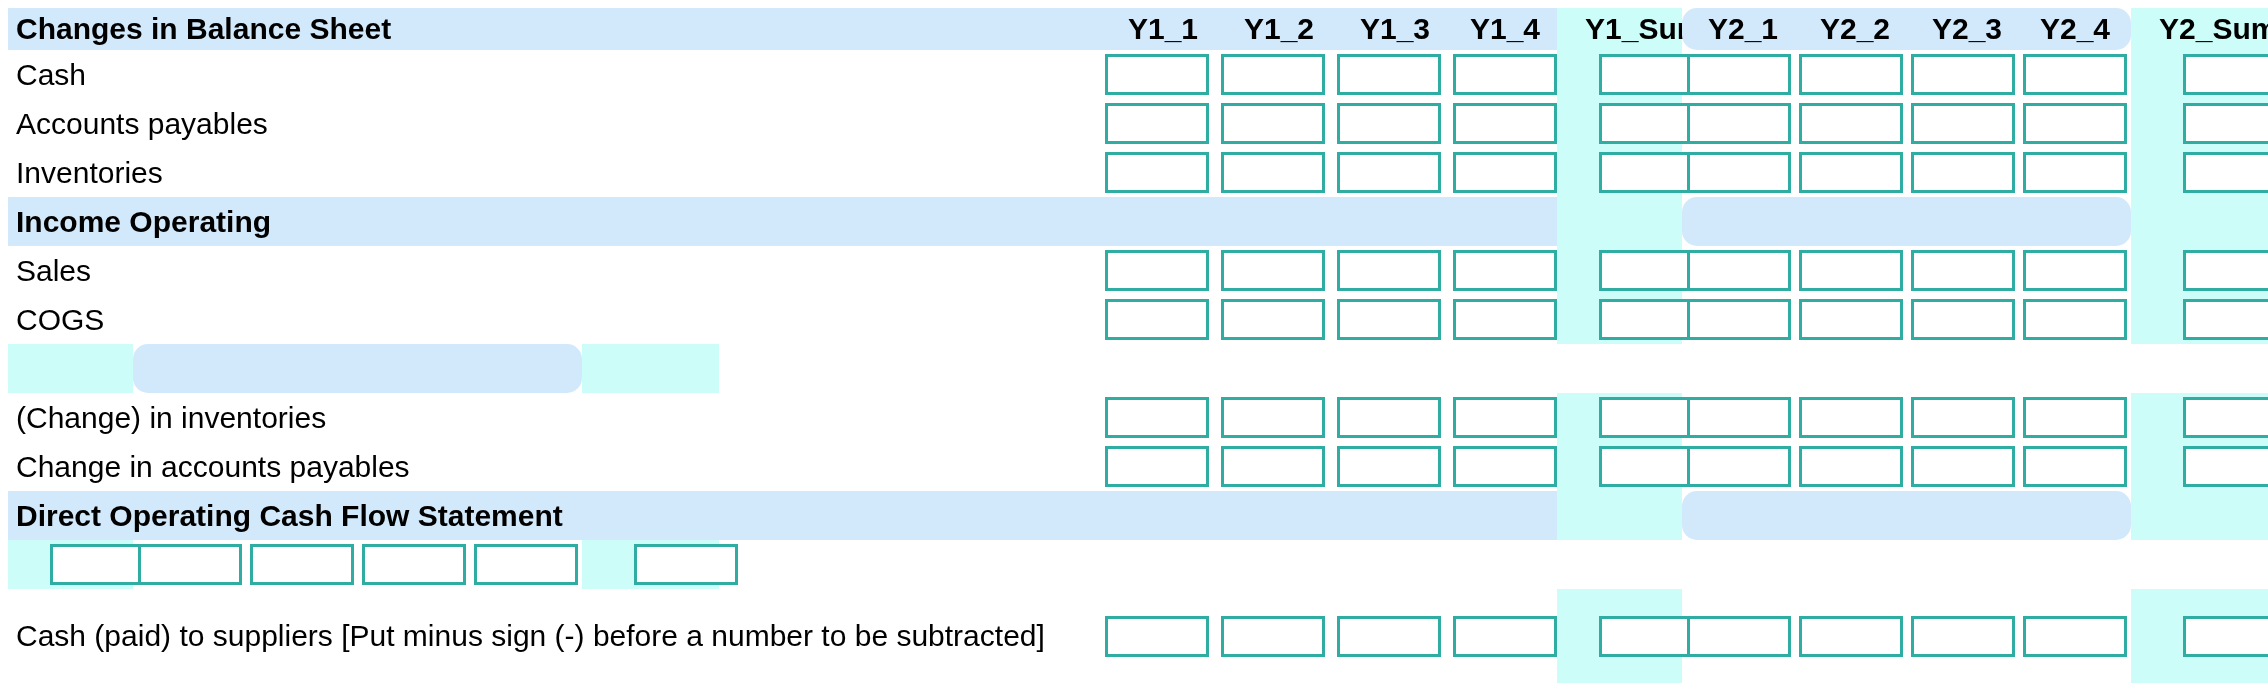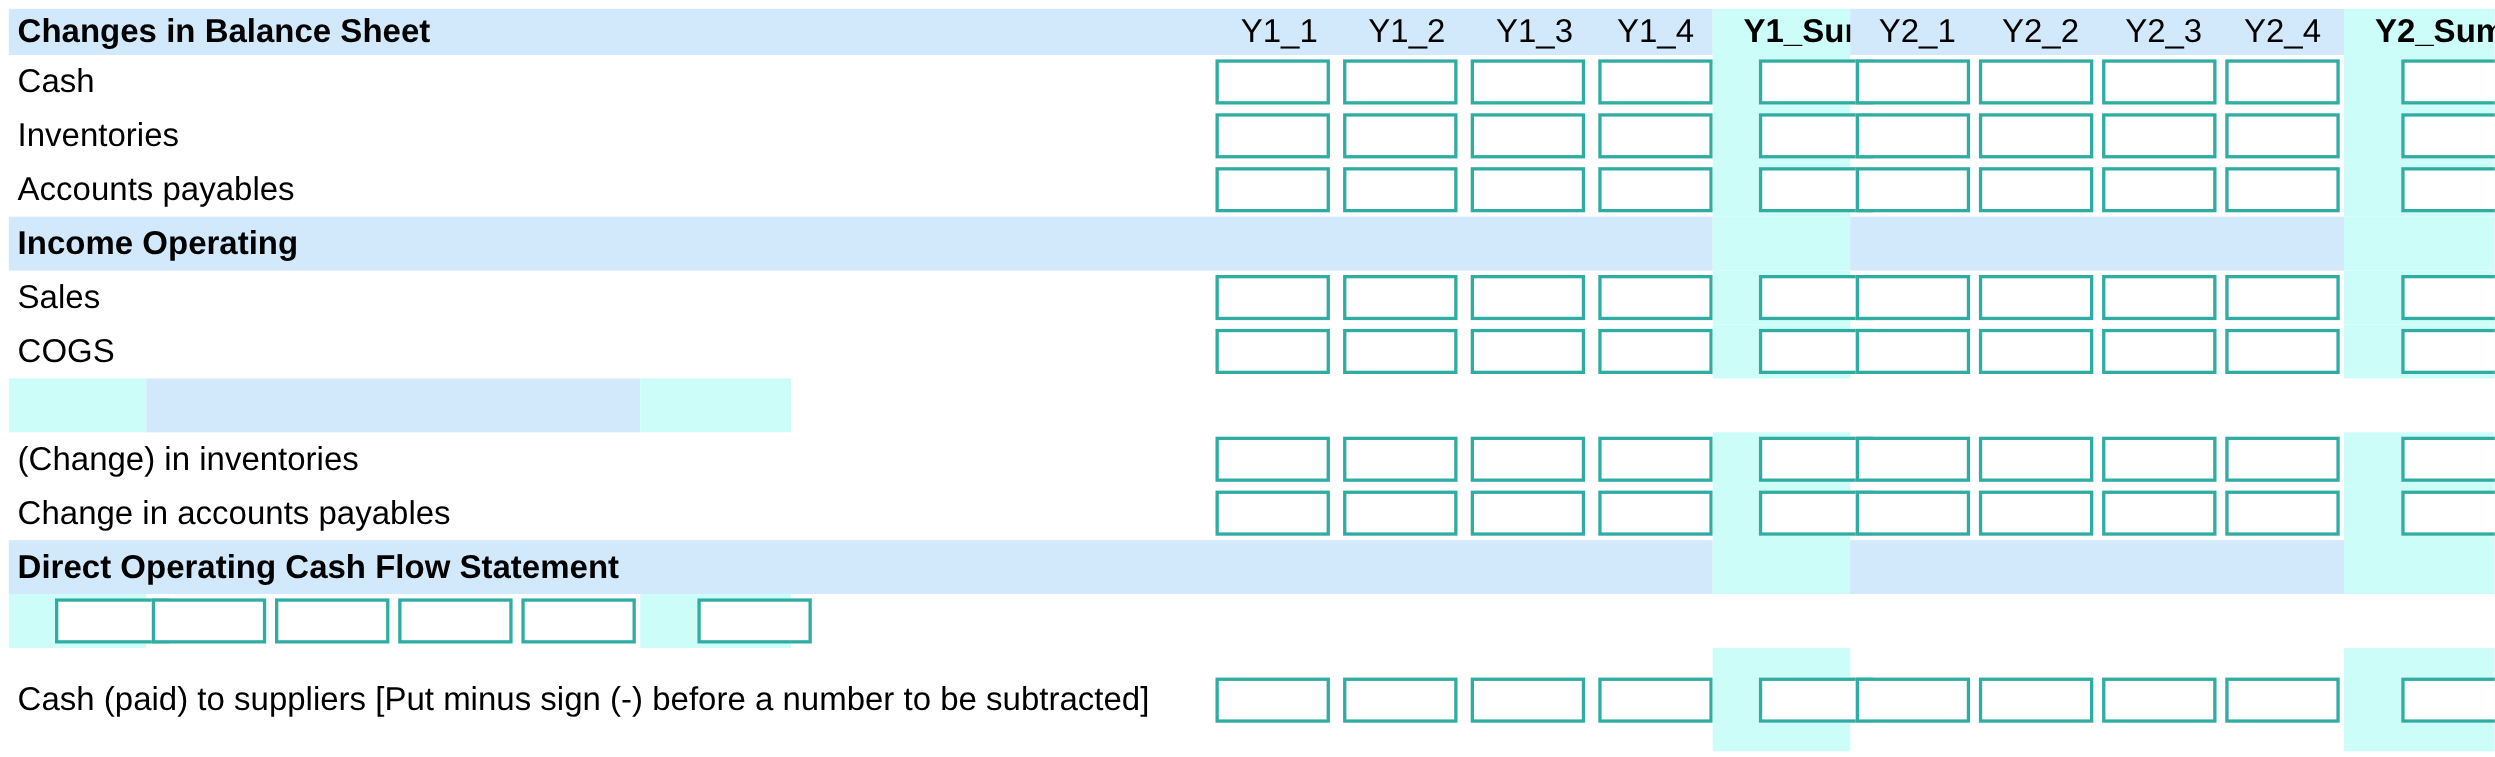--- a/index.html
+++ b/index.html
@@ -19,21 +19,21 @@
     width:2268px;height:688px;
     padding:8px 0 0 8px;
   }
   .row{display:flex;height:49px;}
   .row.header{height:42px;}
   .row.tall{height:94px;}
 
   .seg{display:flex;box-sizing:border-box;flex:0 0 auto;align-items:center;}
   .seg-a{width:1549px;}
   .seg-b{width:125px;}
-  .seg-c{width:449px;}
+  .seg-c{width:449px;border-radius:15px;}
   .seg-d{width:137px;}
 
   
   .seg-b,.seg-d{background:var(--cyan);padding-left:28px;}
 
   
   .row.header .seg-a,.row.header .seg-c,
   .row.section .seg-a,.row.section .seg-c{background:var(--blue);}
 
   .label-cell{
@@ -44,21 +44,21 @@
   .bold{font-weight:bold;}
 
   .cell{display:flex;align-items:center;box-sizing:border-box;flex:0 0 auto;}
   .w116{width:116px;}
   .w112{width:112px;}
   .w104{width:104px;}
   .sp5{width:5px;flex:0 0 aupx;}
   .sp5{flex:0 0 5px;}
   .sp4{flex:0 0 4px;}
 
-  .hdr{justify-content:center;font-weight:normal;white-space:nowrap;}
+  .hdr{justify-content:center;font-weight:bold;white-space:nowrap;}
   .hdr-sum{width:100%;text-align:center;font-weight:bold;white-space:nowrap;}
 
   input.box{
     box-sizing:border-box;
     width:104px;height:41px;
     border:3px solid var(--teal);
     border-radius:0;
     background:#ffffff;
     margin:0;padding:0 6px;
     font-family:"Liberation Sans",sans-serif;
@@ -132,60 +132,60 @@
             <input class="box" type="text" placeholder="" style="">
           </div>
           <div class="sp4"></div>
         </div>
         <div class="seg seg-d">
           <input class="box" type="text" placeholder="" style="">
         </div>
       </div>
       <div class="row data">
         <div class="seg seg-a">
+          <div class="label-cell">Accounts payables</div>
+          <div class="cell w116">
+            <input class="box" type="text" placeholder="" style="">
+          </div>
+          <div class="cell w116">
+            <input class="box" type="text" placeholder="" style="">
+          </div>
+          <div class="cell w116">
+            <input class="box" type="text" placeholder="" style="">
+          </div>
+          <div class="cell w104">
+            <input class="box" type="text" placeholder="" style="">
+          </div>
+        </div>
+        <div class="seg seg-b">
+          <input class="box" type="text" placeholder="" style="">
+        </div>
+        <div class="seg seg-c">
+          <div class="sp5"></div>
+          <div class="cell w112">
+            <input class="box" type="text" placeholder="" style="">
+          </div>
+          <div class="cell w112">
+            <input class="box" type="text" placeholder="" style="">
+          </div>
+          <div class="cell w112">
+            <input class="box" type="text" placeholder="" style="">
+          </div>
+          <div class="cell w104">
+            <input class="box" type="text" placeholder="" style="">
+          </div>
+          <div class="sp4"></div>
+        </div>
+        <div class="seg seg-d">
+          <input class="box" type="text" placeholder="" style="">
+        </div>
+      </div>
+      <div class="row data">
+        <div class="seg seg-a">
           <div class="label-cell">Inventories</div>
-          <div class="cell w116">
-            <input class="box" type="text" placeholder="" style="">
-          </div>
-          <div class="cell w116">
-            <input class="box" type="text" placeholder="" style="">
-          </div>
-          <div class="cell w116">
-            <input class="box" type="text" placeholder="" style="">
-          </div>
-          <div class="cell w104">
-            <input class="box" type="text" placeholder="" style="">
-          </div>
-        </div>
-        <div class="seg seg-b">
-          <input class="box" type="text" placeholder="" style="">
-        </div>
-        <div class="seg seg-c">
-          <div class="sp5"></div>
-          <div class="cell w112">
-            <input class="box" type="text" placeholder="" style="">
-          </div>
-          <div class="cell w112">
-            <input class="box" type="text" placeholder="" style="">
-          </div>
-          <div class="cell w112">
-            <input class="box" type="text" placeholder="" style="">
-          </div>
-          <div class="cell w104">
-            <input class="box" type="text" placeholder="" style="">
-          </div>
-          <div class="sp4"></div>
-        </div>
-        <div class="seg seg-d">
-          <input class="box" type="text" placeholder="" style="">
-        </div>
-      </div>
-      <div class="row data">
-        <div class="seg seg-a">
-          <div class="label-cell">Accounts payables</div>
           <div class="cell w116">
             <input class="box" type="text" placeholder="" style="">
           </div>
           <div class="cell w116">
             <input class="box" type="text" placeholder="" style="">
           </div>
           <div class="cell w116">
             <input class="box" type="text" placeholder="" style="">
           </div>
           <div class="cell w104">

